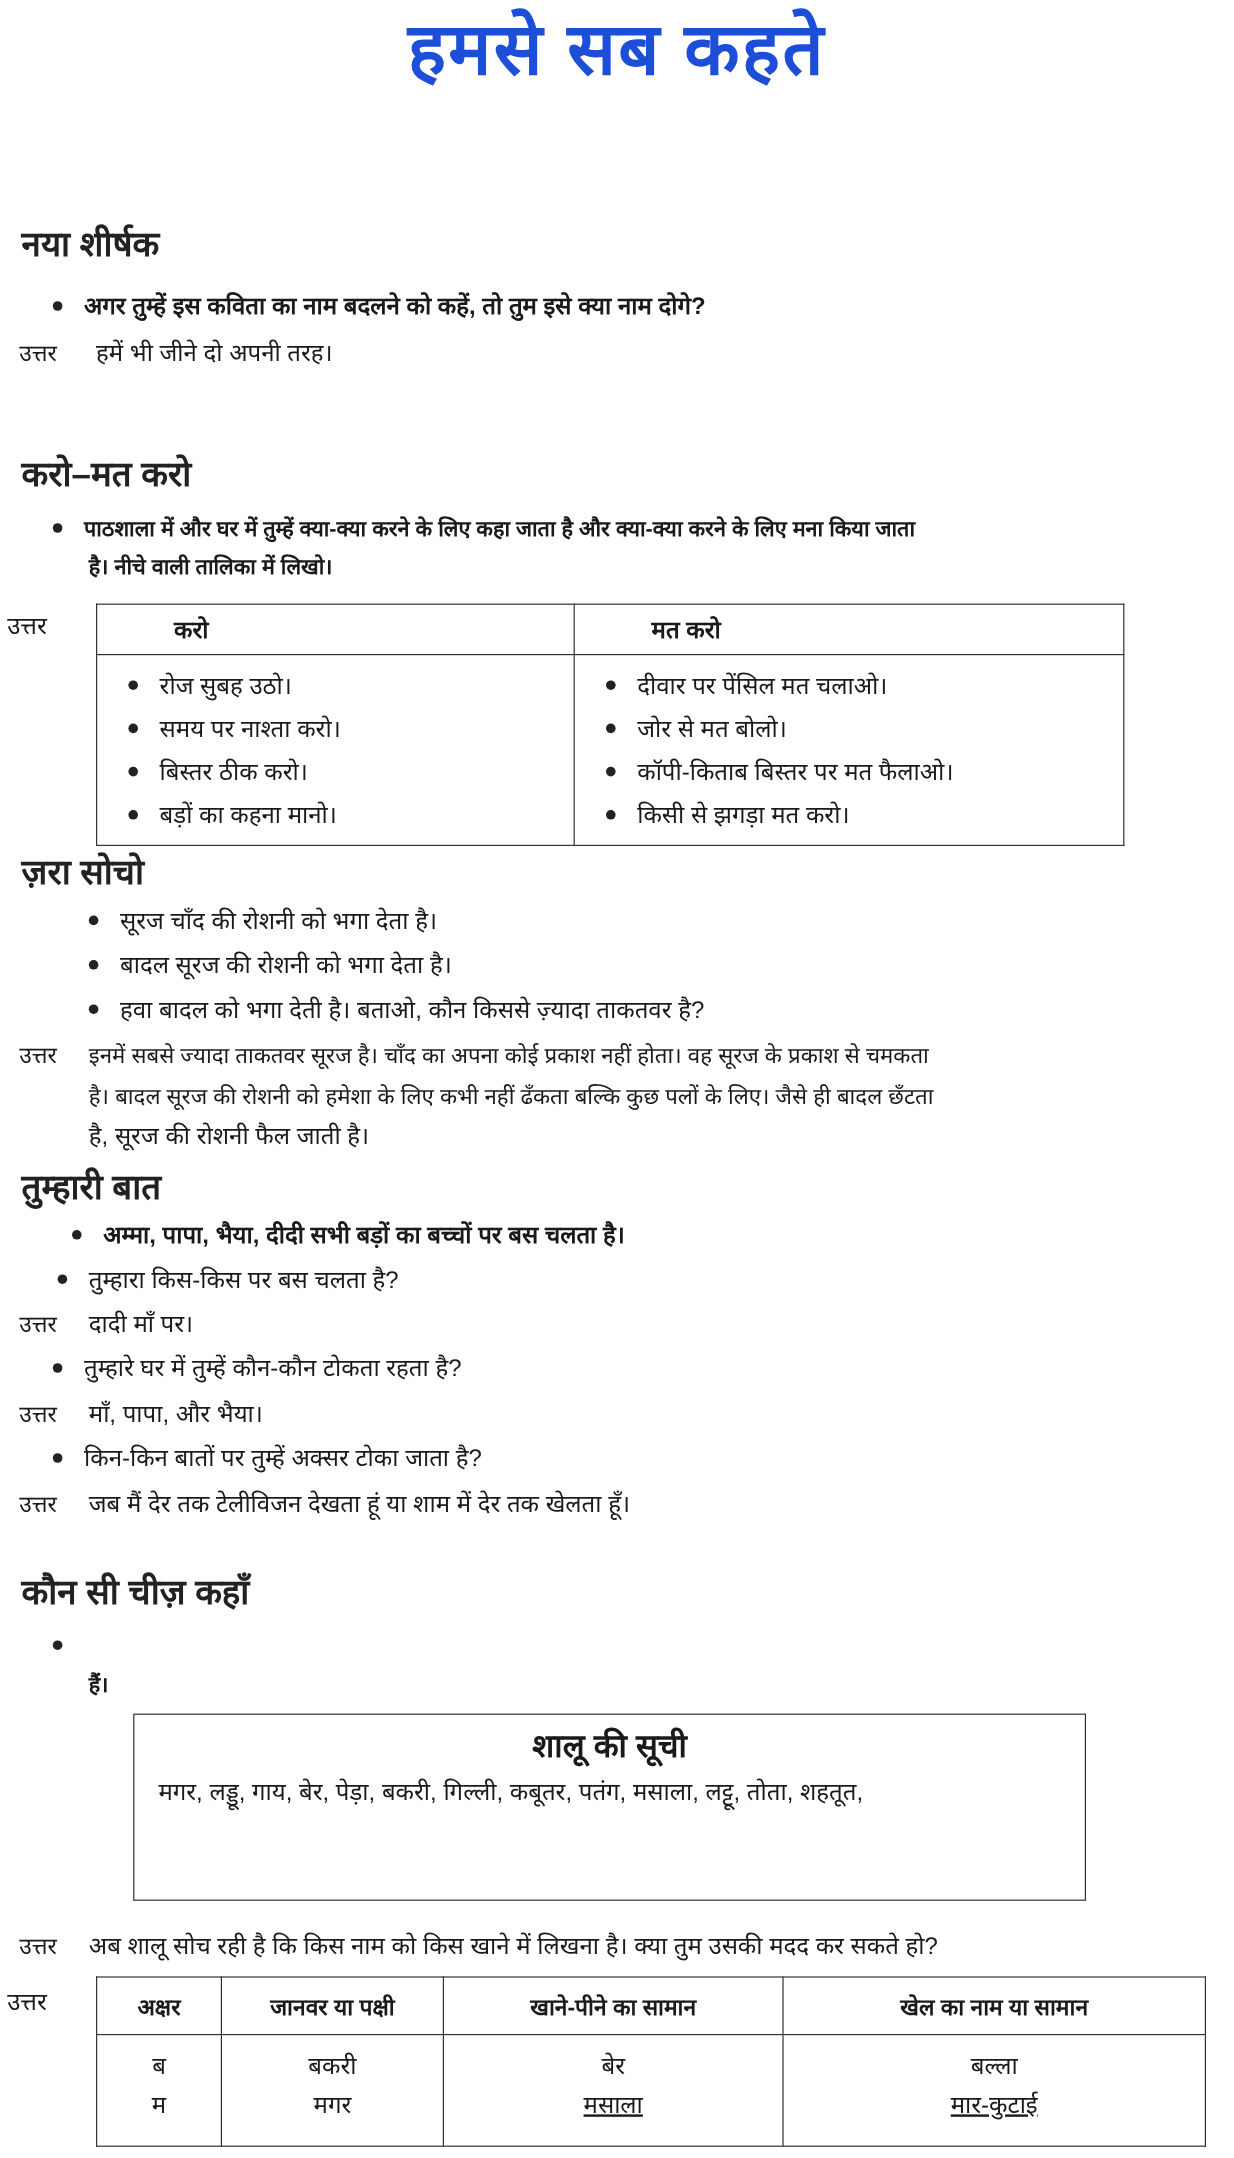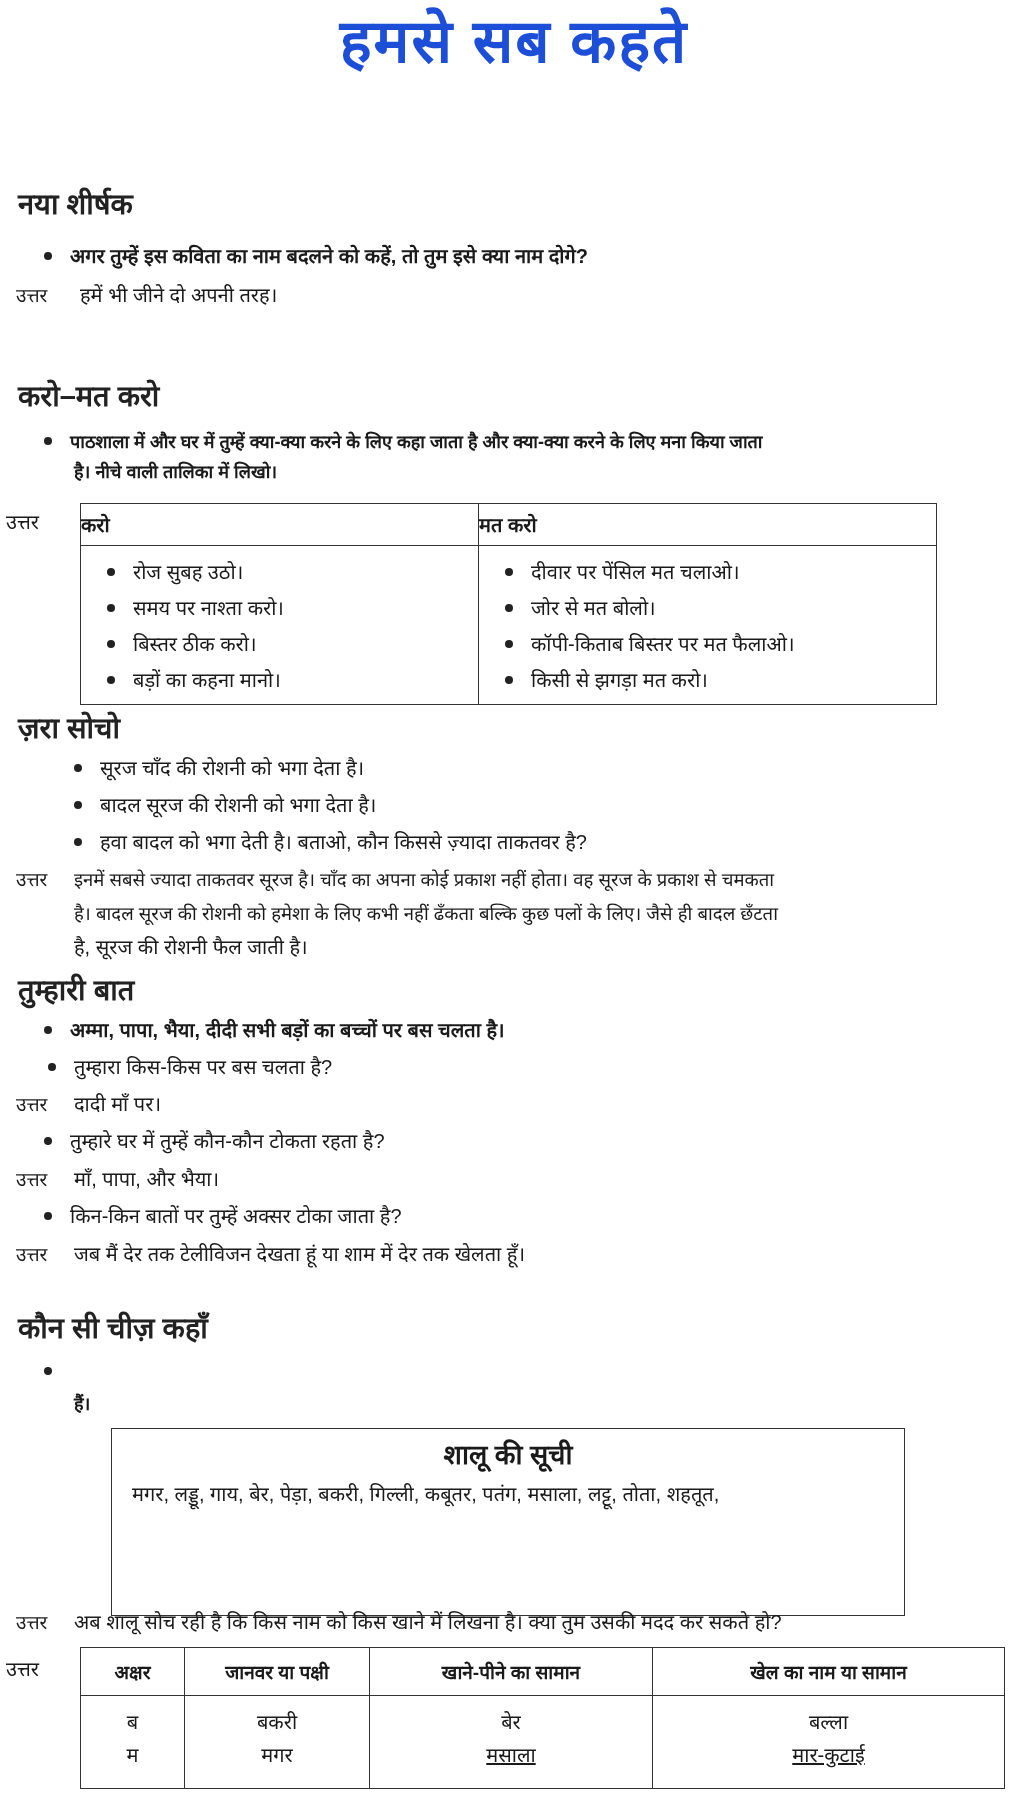--- a/index.html
+++ b/index.html
@@ -7,24 +7,24 @@
   body { position: relative; font-family: "Liberation Sans", "DejaVu Sans", sans-serif; color: #1a1a1a; }
   .abs { position: absolute; white-space: nowrap; }
   .title { left: 0; width: 1028px; top: 2px; text-align: center; font-size: 60px; font-weight: bold; color: #1d4ed8; letter-spacing: 2px; line-height: 80px; }
   .h2 { font-size: 29px; font-weight: bold; color: #222; line-height: 36px; left: 4px; margin-left: 14px; }
   .line { font-size: 20px; line-height: 28px; }
   .bold { font-weight: bold; }
   .bullet { display: inline-block; width: 8px; height: 8px; border-radius: 50%; background: #222; vertical-align: middle; margin-right: 18px; position: relative; top: -2px; }
   .ans-label { display: inline-block; width: 64px; font-size: 19px; }
   table.grid { position: absolute; border-collapse: collapse; font-size: 20px; }
   table.grid th, table.grid td { border: 1.5px solid #333; }
-  .t1 th { text-align: left; font-weight: bold; height: 42px; font-size: 20px; margin-left: 36px; }
+  .t1 th { text-align: left; font-weight: bold; height: 42px; padding-left: 64px; font-size: 20px; margin-left: 36px; }
   .t1 td { vertical-align: top; padding: 8px 0 6px 26px; line-height: 36px; }
   .t1 td .row { white-space: nowrap; }
-  .listbox { position: absolute; left: 111px; top: 1428px; width: 794px; height: 188px; border: 1.5px solid #333; }
+  .listbox { position: absolute; left: 111px; top: 1428px; width: 794px; height: 156px; border: 1.5px solid #333; }
   .listbox .lt { text-align: center; font-size: 27px; font-weight: bold; margin-top: 6px; line-height: 40px; }
   .listbox .lb { font-size: 20px; line-height: 31px; padding: 4px 20px 0 20px; }
   .t2 th { font-weight: bold; height: 48px; text-align: center; font-size: 19px; }
   .t2 td { text-align: center; vertical-align: top; line-height: 33px; padding-top: 10px; font-size: 20px; border-bottom: 2px dashed #333; }
   .u { text-decoration: underline; }
 </style>
 </head>
 <body>
 
 <div class="abs title">हमसे सब कहते</div>
@@ -79,21 +79,21 @@
 <div class="abs line" style="left:74px; top:828px;">
   <span class="bullet"></span><span>हवा बादल को भगा देती है। बताओ, कौन किससे ज़्यादा ताकतवर है?</span>
 </div>
 <div class="abs line" style="left:16px; top:866px; font-size:18.5px;">
   <span class="ans-label" style="width:58px;">उत्तर</span><span>इनमें सबसे ज्यादा ताकतवर सूरज है। चाँद का अपना कोई प्रकाश नहीं होता। वह सूरज के प्रकाश से चमकता</span>
 </div>
 <div class="abs line" style="left:74px; top:900px; font-size:18.5px;">है। बादल सूरज की रोशनी को हमेशा के लिए कभी नहीं ढँकता बल्कि कुछ पलों के लिए। जैसे ही बादल छँटता</div>
 <div class="abs line" style="left:74px; top:933px; font-size:20px;">है, सूरज की रोशनी फैल जाती है।</div>
 
 <div class="abs h2" style="top:972px;">तुम्हारी बात</div>
-<div class="abs line bold" style="left:44px; top:1016px;text-align:right;">
+<div class="abs line bold" style="left:60px; top:1016px;text-align:right;">
   <span class="bullet"></span><span>अम्मा, पापा, भैया, दीदी सभी बड़ों का बच्चों पर बस चलता है।</span>
 </div>
 <div class="abs line" style="left:48px; top:1053px;text-align:center;">
   <span class="bullet"></span><span>तुम्हारा किस-किस पर बस चलता है?</span>
 </div>
 <div class="abs line" style="left:16px; top:1090px;">
   <span class="ans-label" style="width:58px;">उत्तर</span><span>दादी माँ पर।</span>
 </div>
 <div class="abs line" style="left:44px; top:1127px;">
   <span class="bullet"></span><span>तुम्हारे घर में तुम्हें कौन-कौन टोकता रहता है?</span>

